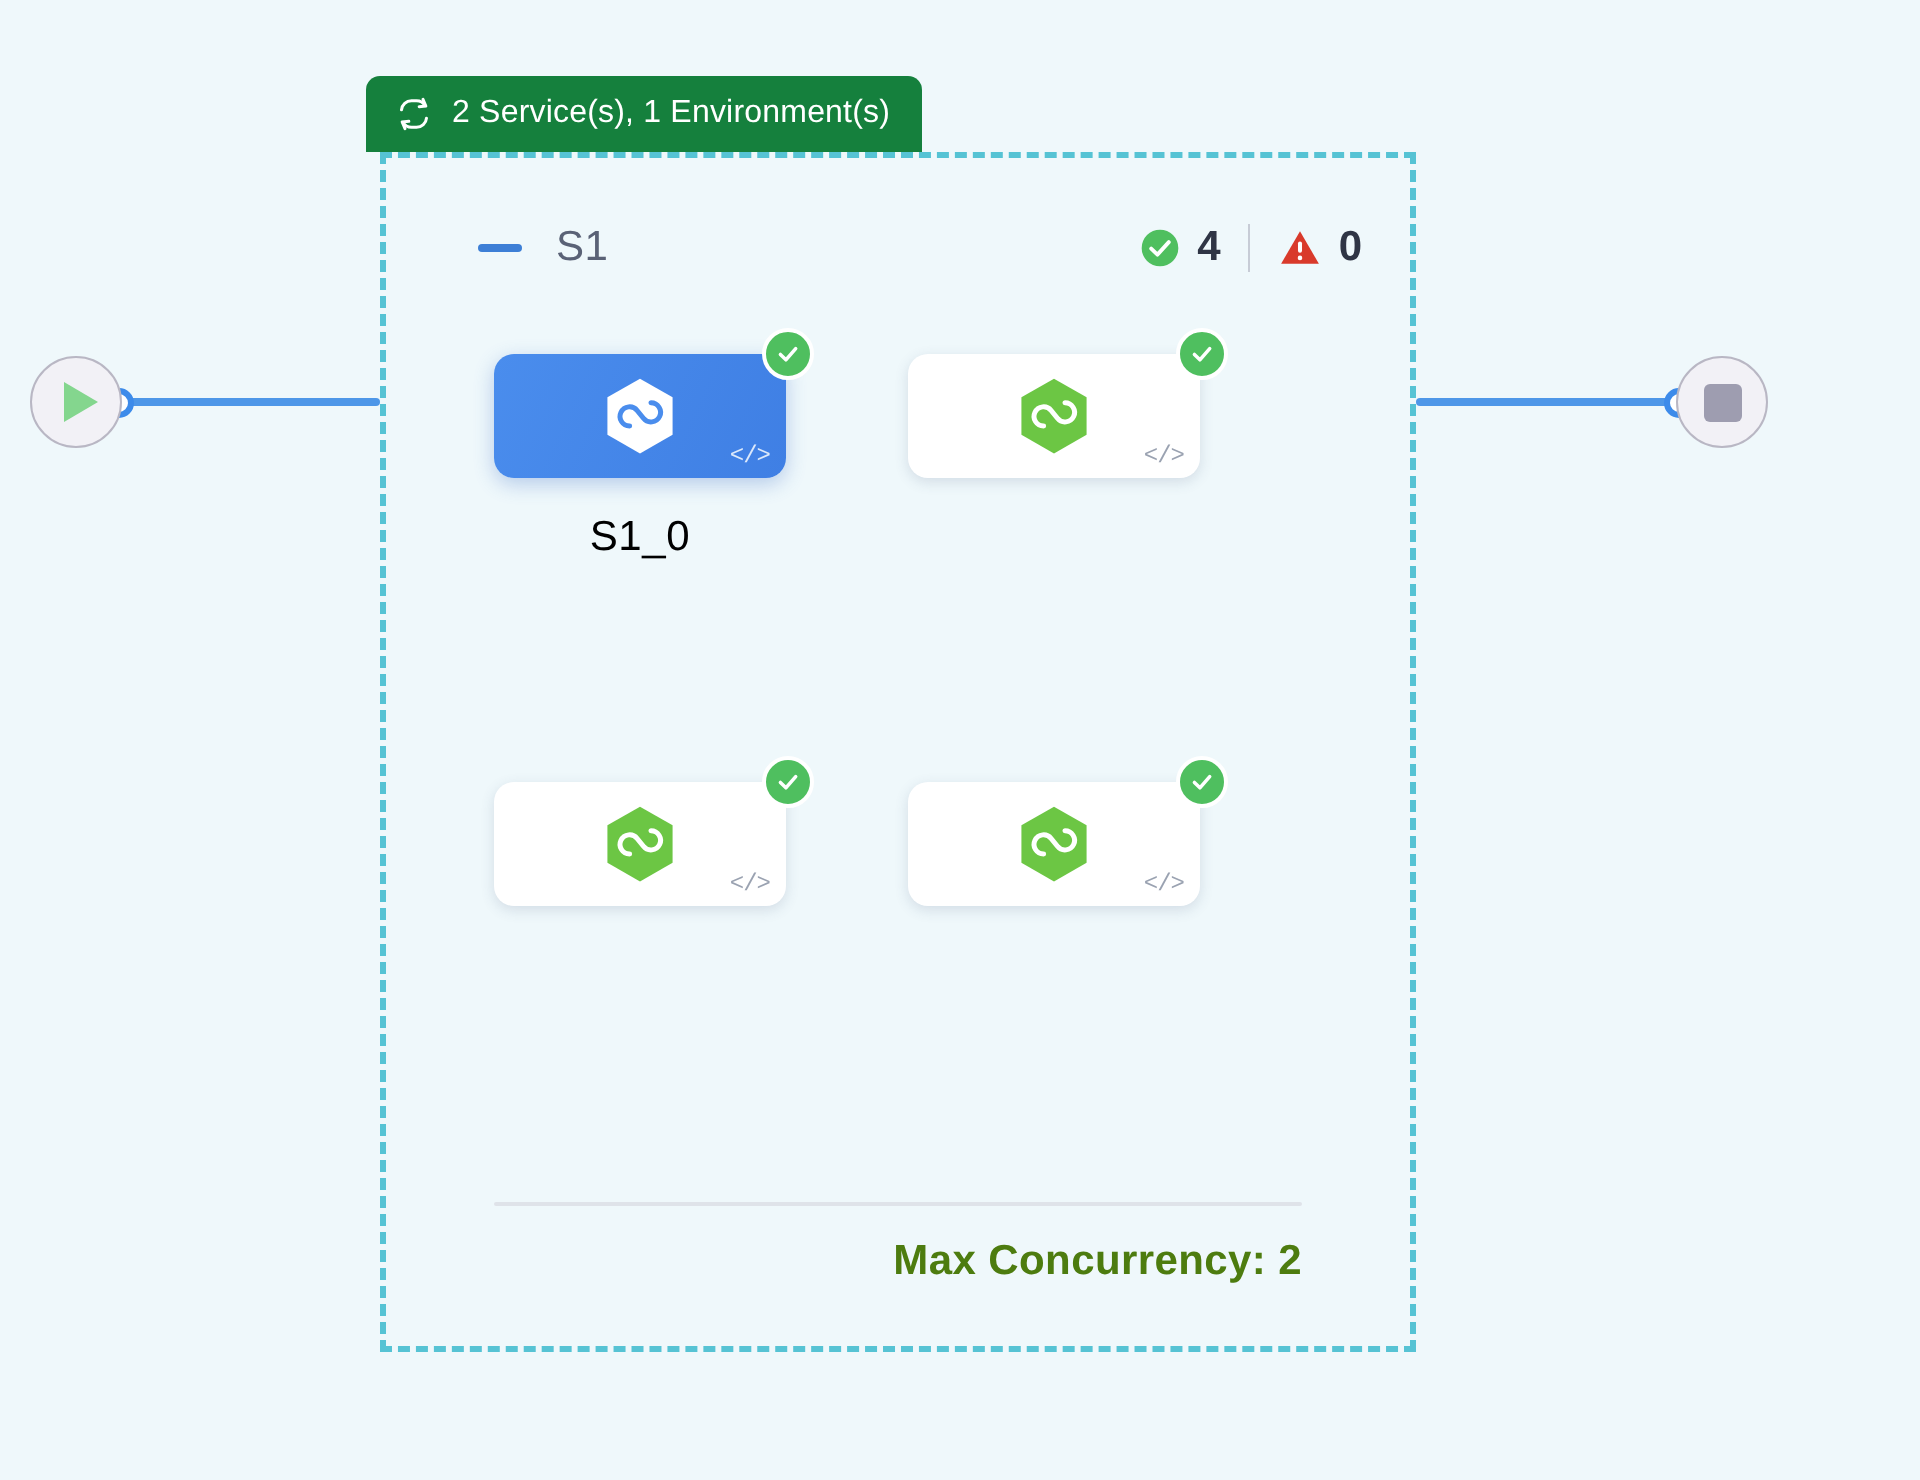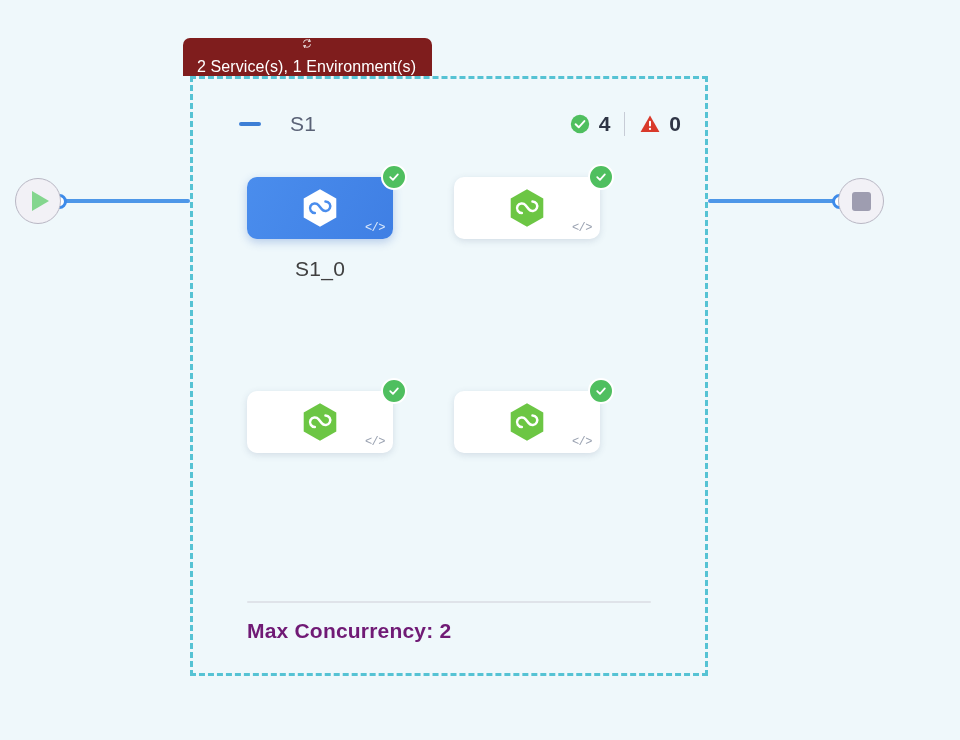--- a/index.html
+++ b/index.html
@@ -76,31 +76,30 @@
     border-radius: 3px;
     background: #9e9db0;
   }
 
   
   .group-tab {
     position: absolute;
     left: 183px;
     top: 38px;
     height: 38px;
-    background: #7f1d1d;
+    background: #15803d;
     border-radius: 7px 7px 0 0;
     display: flex;
     align-items: center;
     gap: 9px;
     padding: 0 16px 0 14px;
     color: #ffffff;
     font-size: 16px;
     box-sizing: border-box;
     z-index: 4;
-    flex-direction: column;
   }
   .group-tab-title { white-space: nowrap; letter-spacing: .1px; }
   .loop-icon { display: block; }
 
   
   .group-body {
     position: absolute;
     left: 190px;
     top: 76px;
     width: 518px;
@@ -113,21 +112,20 @@
 
   .group-head-row {
     position: absolute;
     left: 0; right: 0;
     top: 28px;
     height: 34px;
     display: flex;
     align-items: center;
     padding: 0 24px 0 46px;
     box-sizing: border-box;
-    gap: 12px;
   }
   .collapse-icon {
     width: 22px;
     height: 4px;
     background: #3d7fd6;
     border-radius: 2px;
     flex: none;
   }
   .group-name {
     margin-left: 17px;
@@ -207,41 +205,42 @@
     color: #9aa2b1;
     letter-spacing: -.5px;
   }
   .node-card.selected .code-badge { color: #dce9fb; }
 
   .node-label {
     margin-top: 18px;
     width: 146px;
     text-align: center;
     font-size: 21px;
-    color: #404040;
+    color: #000000;
     letter-spacing: .3px;
   }
 
   
   .group-footer {
     position: absolute;
     left: 54px;
     right: 54px;
     bottom: 30px;
   }
   .footer-divider {
     height: 2px;
     background: #dfe3e9;
     border-radius: 1px;
   }
   .footer-text {
     margin-top: 16px;
+    text-align: right;
     font-size: 21px;
     font-weight: bold;
-    color: #701a75;
+    color: #4d7c0f;
     letter-spacing: .2px;
   }
 </style>
 </head>
 <body>
 
 <div id="canvas">
 
   <div class="edge edge-left"></div>
   <div class="port port-start"></div>

